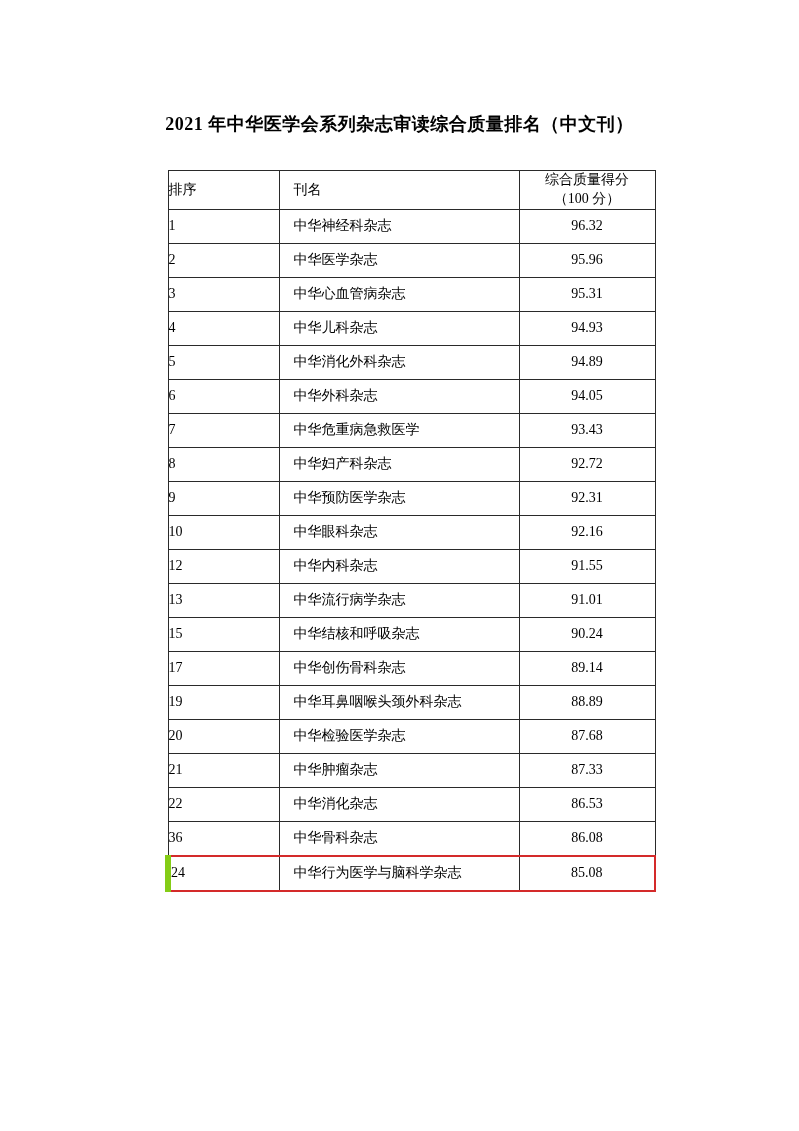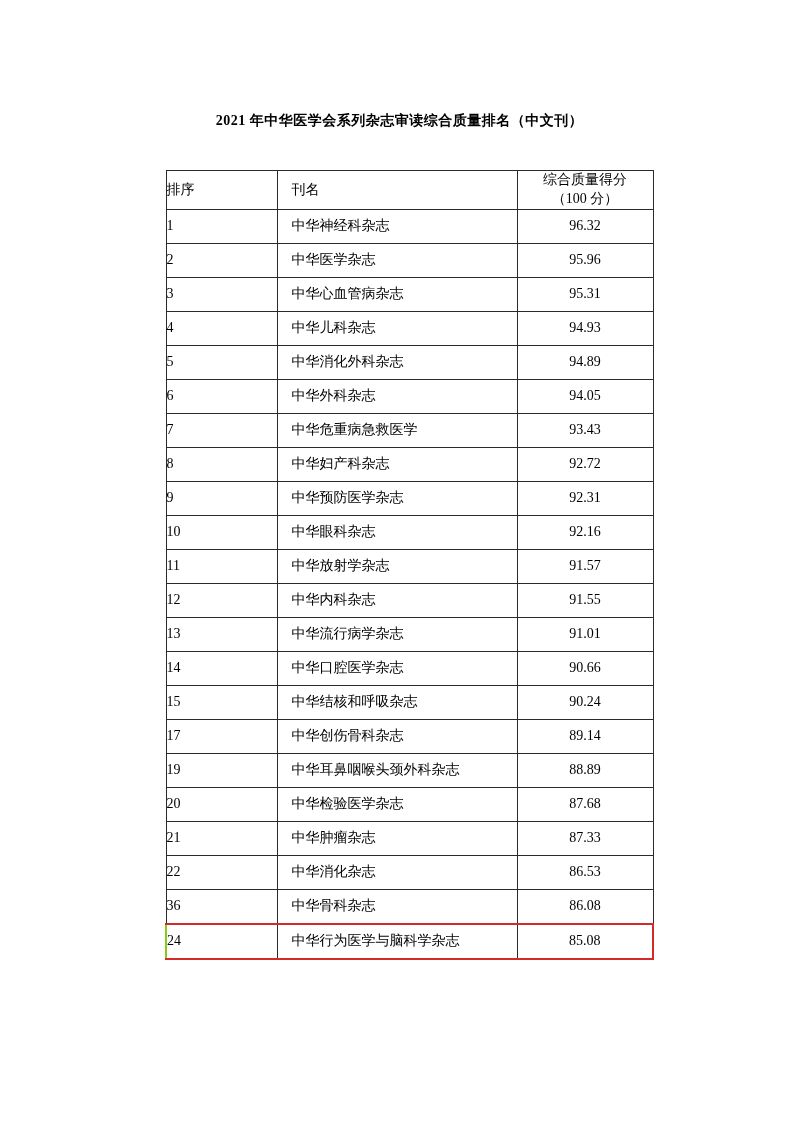--- a/index.html
+++ b/index.html
@@ -20,21 +20,21 @@
     height: 1131px;
     position: relative;
     box-sizing: border-box;
   }
   .doc-title {
     position: absolute;
     top: 112px;
     left: 0;
     width: 799px;
     text-align: center;
-    font-size: 14px;
+    font-size: 18px;
     font-weight: bold;
     letter-spacing: 0.5px;
     font-family: "Liberation Serif", "DejaVu Serif", serif;
   }
   .table-wrap {
     position: absolute;
     top: 170px;
     left: 165px;
     width: 470px;
   }
@@ -63,21 +63,21 @@
   thead .col-name { text-align: left; padding-left: 14px !important; margin-top: 28px; }
   .hdr-score-inner {
     display: block;
     line-height: 1.35;
   }
   tr.highlight td {
     border-top: 2px solid #d42a2a;
     border-bottom: 2px solid #d42a2a;
   }
   tr.highlight td:first-child {
-    border-left: 2px solid #84cc16;
+    border-left: 6px solid #84cc16;
   }
   tr.highlight td:last-child {
     border-right: 2px solid #d42a2a;
     margin-top: 20px;
   }
 </style>
 </head>
 <body>
 
 <div class="page">
@@ -141,38 +141,28 @@
             <td class="col-rank">9</td>
             <td class="col-name">中华预防医学杂志</td>
             <td class="col-score">92.31</td>
           </tr>
           <tr>
             <td class="col-rank">10</td>
             <td class="col-name">中华眼科杂志</td>
             <td class="col-score">92.16</td>
           </tr>
           <tr>
-            <td class="col-rank">11</td>
-            <td class="col-name">中华放射学杂志</td>
-            <td class="col-score">91.57</td>
-          </tr>
-          <tr>
             <td class="col-rank">12</td>
             <td class="col-name">中华内科杂志</td>
             <td class="col-score">91.55</td>
           </tr>
           <tr>
             <td class="col-rank">13</td>
             <td class="col-name">中华流行病学杂志</td>
             <td class="col-score">91.01</td>
-          </tr>
-          <tr>
-            <td class="col-rank">14</td>
-            <td class="col-name">中华口腔医学杂志</td>
-            <td class="col-score">90.66</td>
           </tr>
           <tr>
             <td class="col-rank">15</td>
             <td class="col-name">中华结核和呼吸杂志</td>
             <td class="col-score">90.24</td>
           </tr>
           <tr>
             <td class="col-rank">17</td>
             <td class="col-name">中华创伤骨科杂志</td>
             <td class="col-score">89.14</td>

